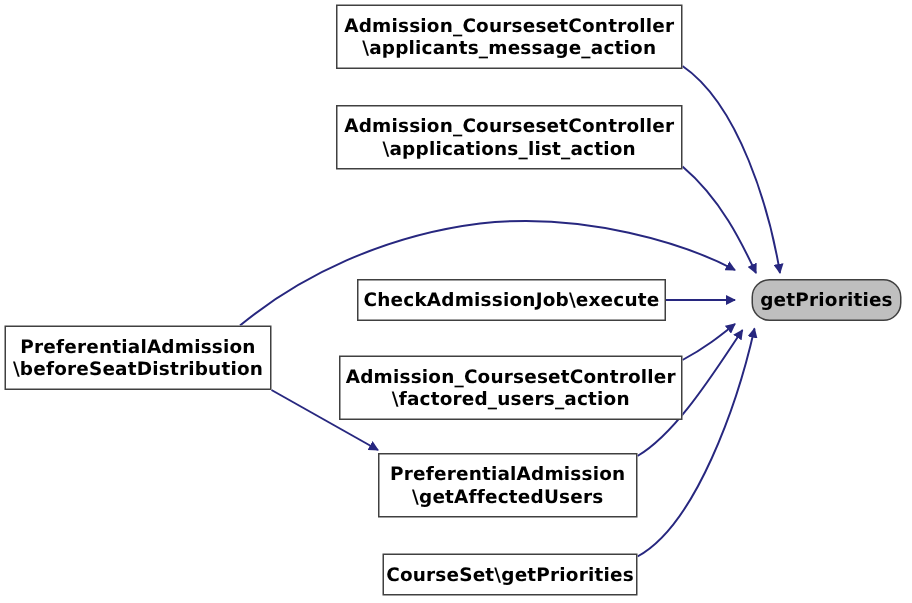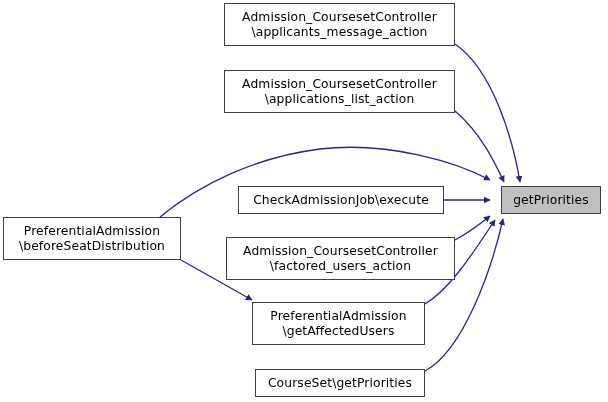--- a/index.html
+++ b/index.html
@@ -30,20 +30,21 @@
     color: #000000;
     display: flex;
     align-items: center;
     justify-content: center;
     text-align: center;
     line-height: 1.18;
     font-size: 12.3px;
     letter-spacing: 0.01em;
     white-space: pre-line;
     z-index: 3;
+    font-weight: bold;
   }
   .node.focus {
     background: #bfbfbf;
     border: 1px solid #404040;
   }
   .node-label {
     display: block;
     white-space: pre-line;
     padding: 0 5px;
   }
@@ -77,16 +78,16 @@
       <div class="node" style="left: 224px; top: 70px; width: 231px; height: 43px; border-color: rgb(64, 64, 64); background: rgb(255, 255, 255); color: rgb(0, 0, 0);"><span class="node-label">Admission_CoursesetController
 \applications_list_action</span></div>
       <div class="node" style="left: 238px; top: 186px; width: 206px; height: 28px; border-color: rgb(64, 64, 64); background: rgb(255, 255, 255); color: rgb(0, 0, 0); justify-content: center;"><span class="node-label">CheckAdmissionJob\execute</span></div>
       <div class="node" style="left: 3px; top: 217px; width: 178px; height: 43px; border-color: rgb(64, 64, 64); background: rgb(255, 255, 255); color: rgb(0, 0, 0);"><span class="node-label">PreferentialAdmission
 \beforeSeatDistribution</span></div>
       <div class="node" style="left: 226px; top: 237px; width: 229px; height: 43px; border-color: rgb(64, 64, 64); background: rgb(255, 255, 255); color: rgb(0, 0, 0);"><span class="node-label">Admission_CoursesetController
 \factored_users_action</span></div>
       <div class="node" style="left: 252px; top: 302px; width: 173px; height: 43px; border-color: rgb(64, 64, 64); background: rgb(255, 255, 255); color: rgb(0, 0, 0);"><span class="node-label">PreferentialAdmission
 \getAffectedUsers</span></div>
       <div class="node" style="left: 255px; top: 369px; width: 170px; height: 28px; border-color: rgb(64, 64, 64); background: rgb(255, 255, 255); color: #000000;"><span class="node-label">CourseSet\getPriorities</span></div>
-      <div class="node focus" style="left: 501px; top: 186px; width: 100px; height: 28px; border-color: rgb(64, 64, 64); background: rgb(191, 191, 191); color: rgb(0, 0, 0);"><span class="node-label">getPriorities</span></div>
+      <div class="node focus" style="left: 501px; top: 186px; width: 100px; height: 28px; border-color: rgb(64, 64, 64); background: rgb(191, 191, 191); color: rgb(0, 0, 0); border-radius: 12px;"><span class="node-label">getPriorities</span></div>
     </div>
 
 </div>
 
 </body></html>

